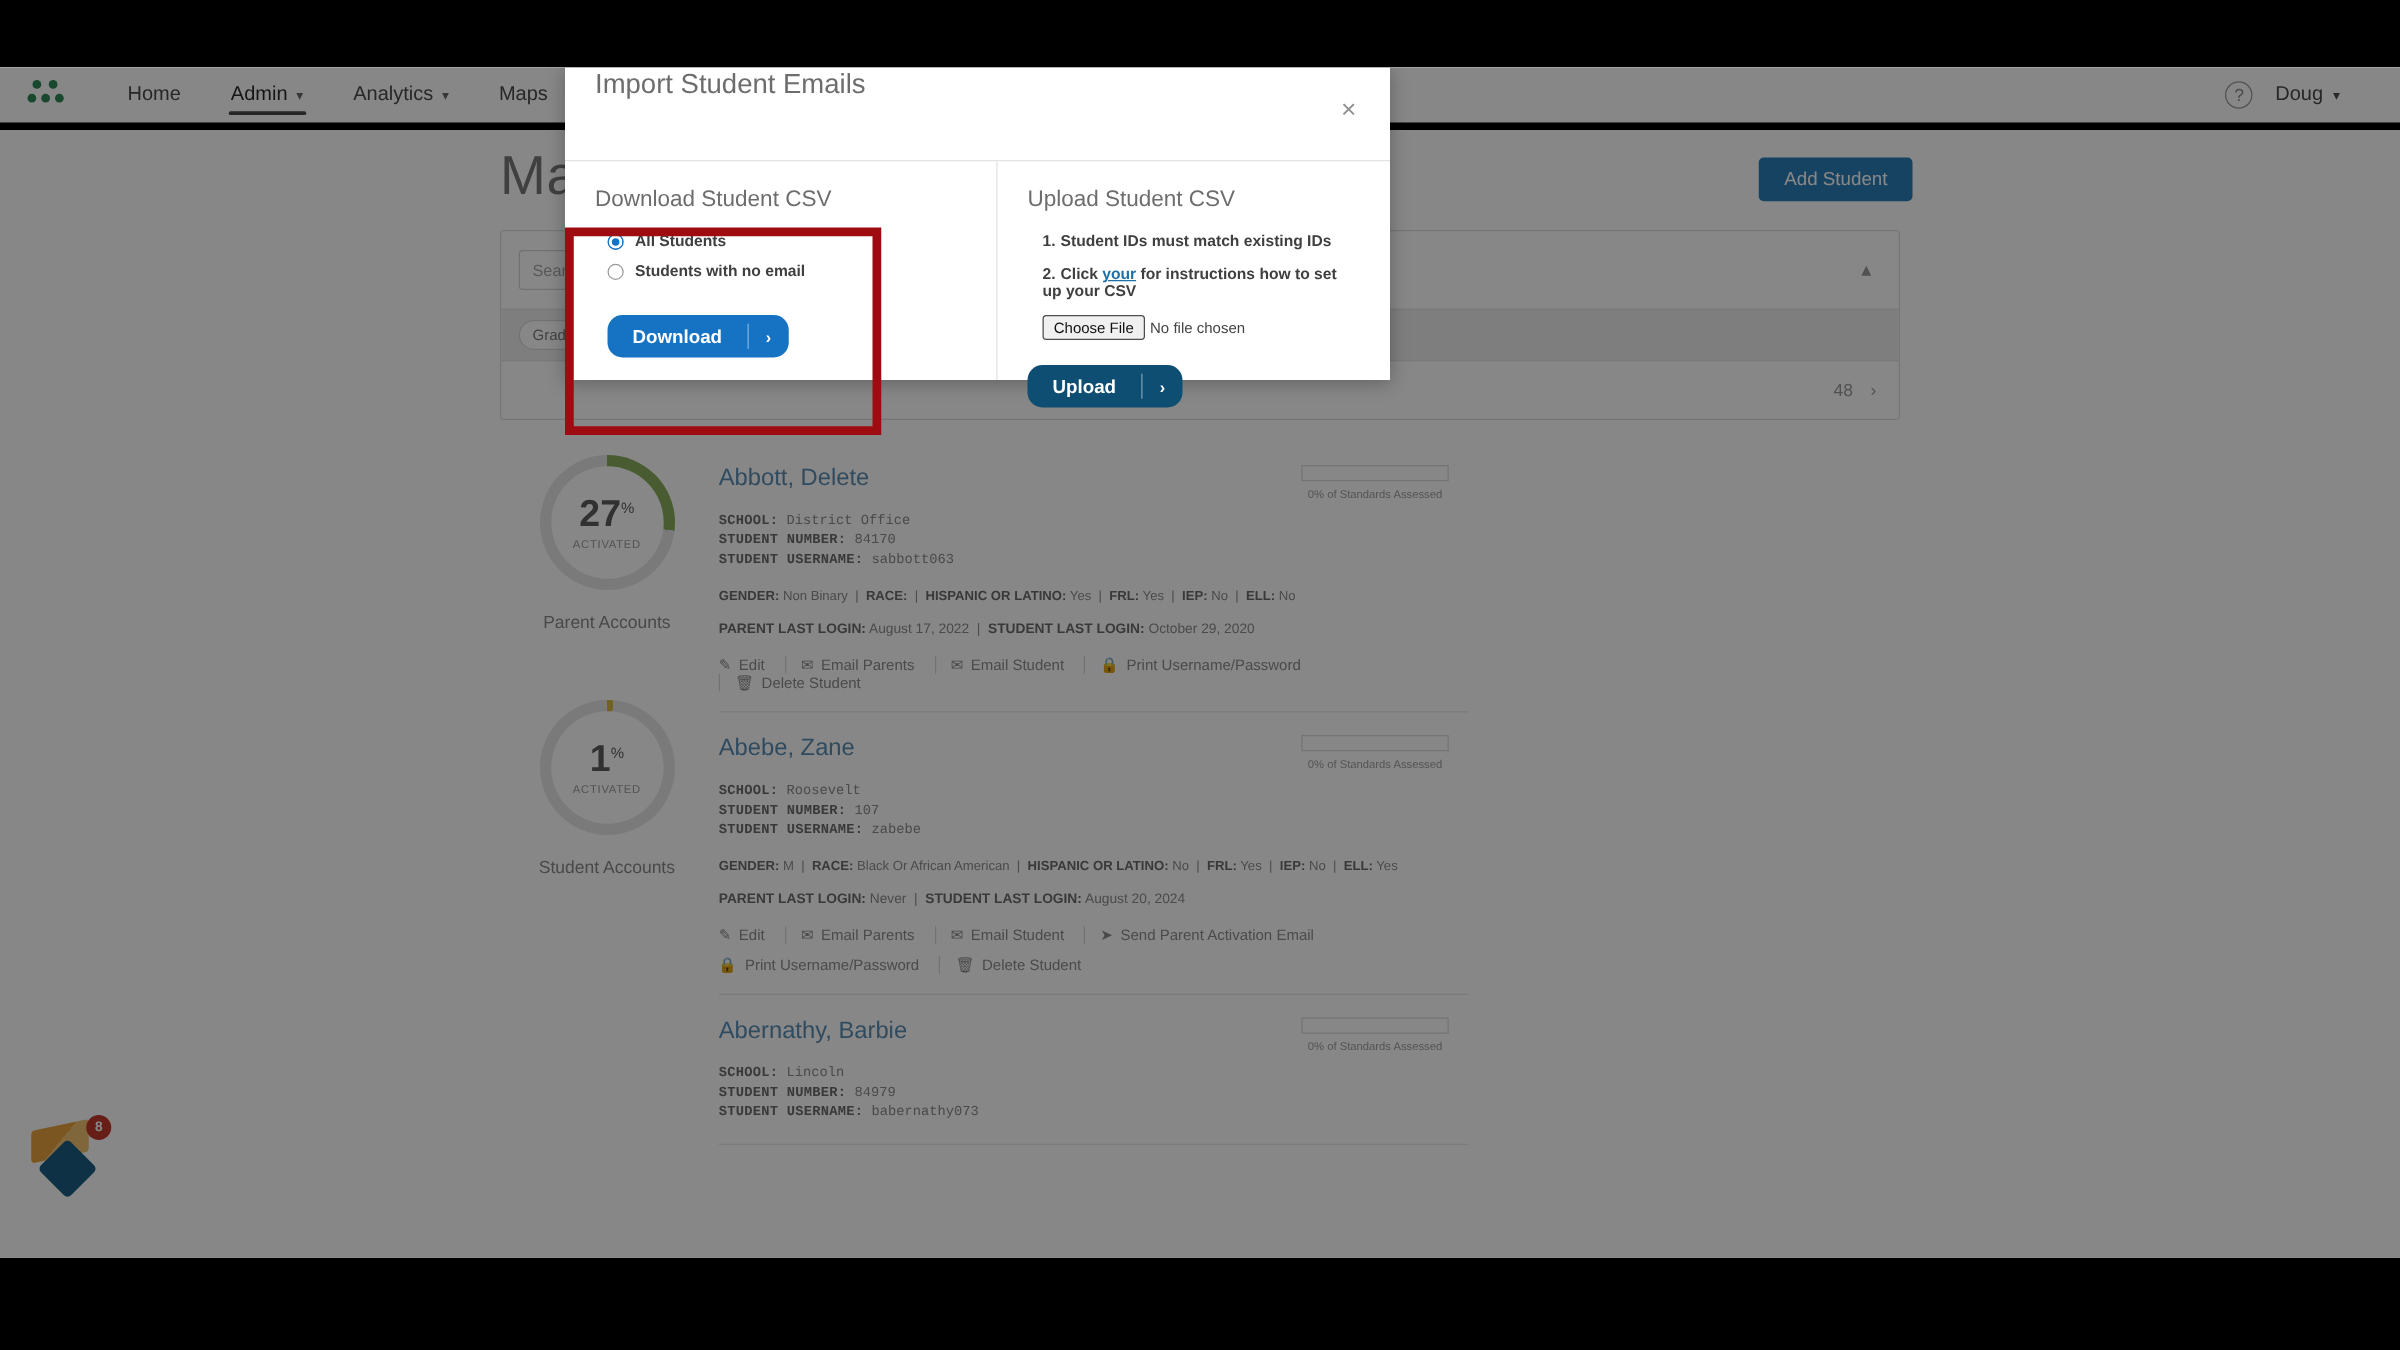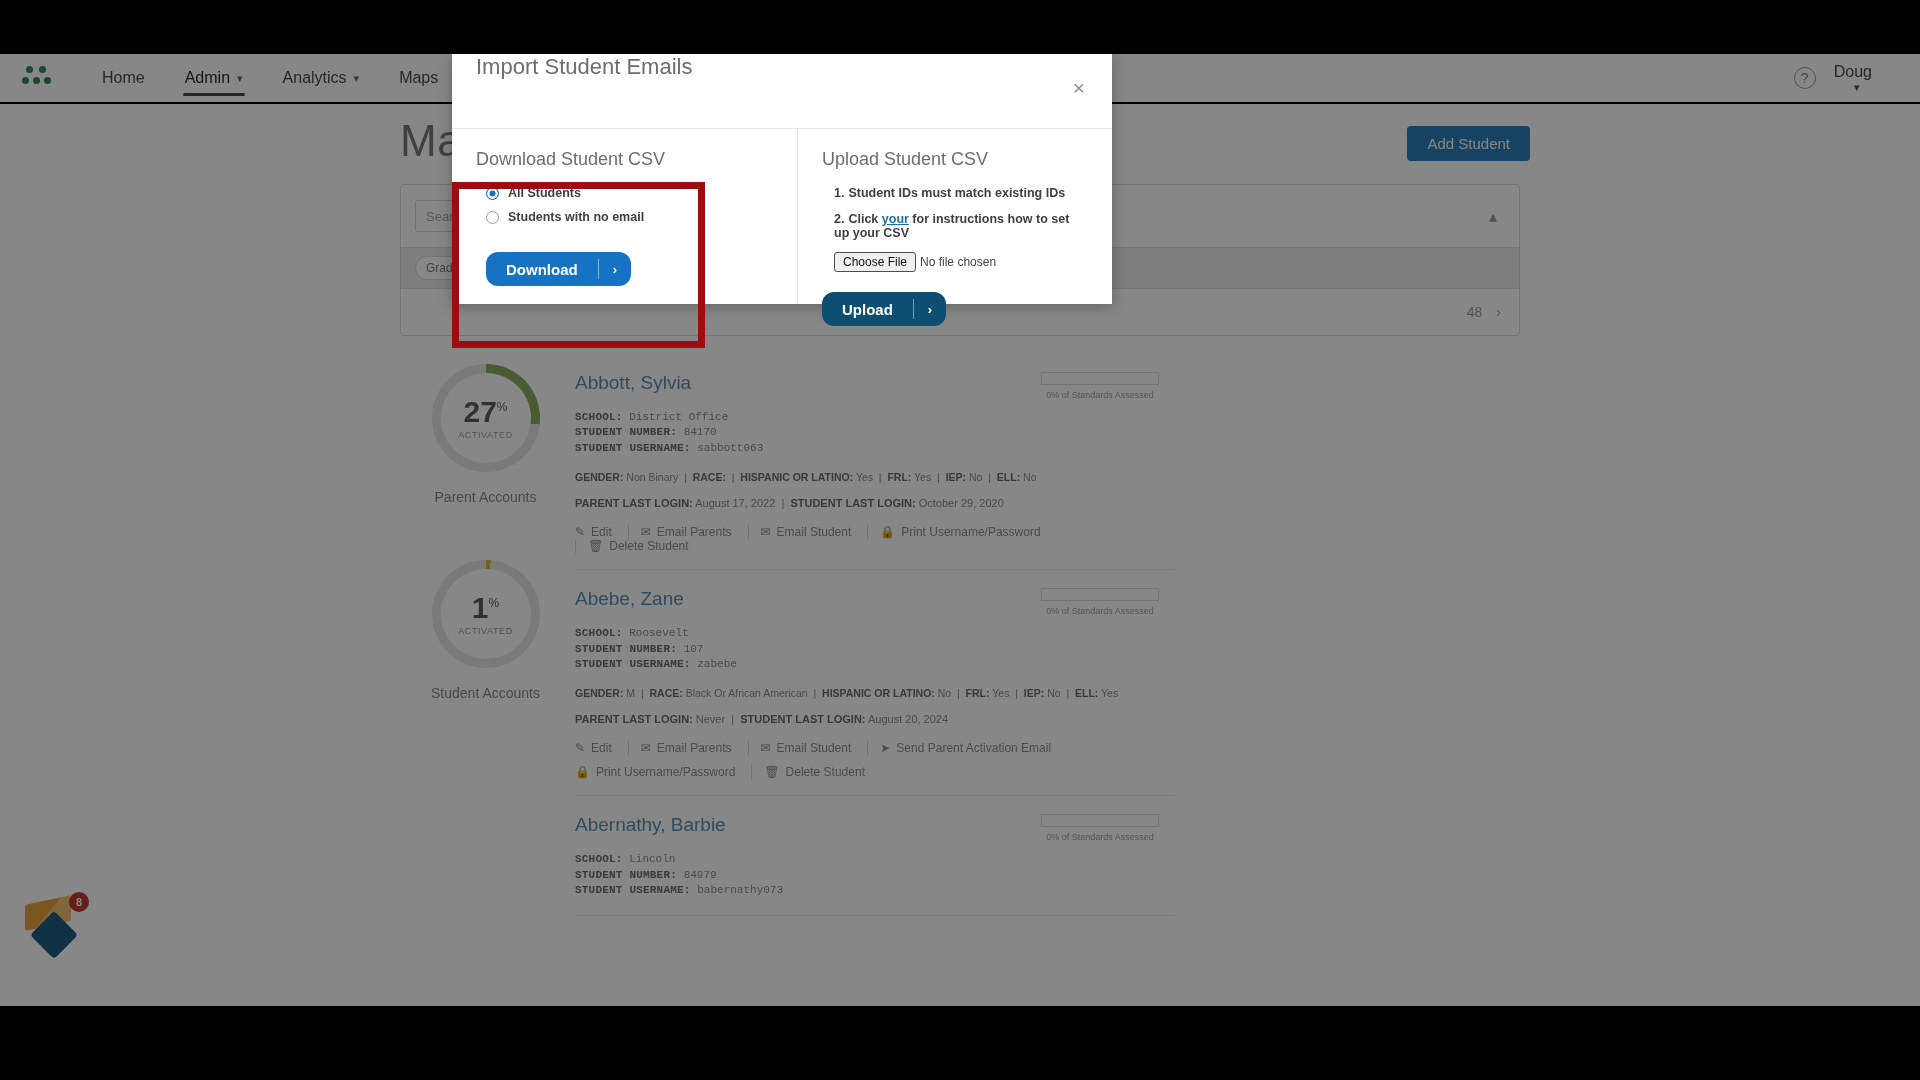--- a/index.html
+++ b/index.html
@@ -12,21 +12,21 @@
   #viewport {
     position: absolute; left: 0; top: 54px; width: 1920px; height: 952px;
     background: #ffffff; overflow: hidden;
   }
 
   
   #page { position: absolute; inset: 0; background: #fff; }
 
   .navbar {
     position: absolute; left: 0; top: 0; width: 1920px; height: 50px;
-    background: #ffffff; border-bottom: 2px solid #000000;
+    background: #ffffff; border-bottom: 6px solid #000000;
     display: flex; align-items: center; padding: 0 22px;
   }
   .logo { width: 30px; height: 26px; position: relative; margin-right: 30px; }
   .logo i {
     position: absolute; width: 7px; height: 7px; border-radius: 50%;
     background: #2e8b57; display: block;
   }
   .logo i:nth-child(1){ left: 4px;  top: 1px; }
   .logo i:nth-child(2){ left: 17px; top: 1px; }
   .logo i:nth-child(3){ left: 0px;  top: 12px;}
@@ -43,21 +43,21 @@
   .nav-item.active { color: #2b2b2b; }
   .nav-item.active::after {
     content: ""; position: absolute; left: 18px; right: 18px; bottom: 6px;
     height: 3px; background: #4a4a4a; border-radius: 2px;
   }
   .nav-right { margin-left: auto; display: flex; align-items: center; gap: 18px; padding-right: 26px; }
   .help-circle {
     width: 22px; height: 22px; border-radius: 50%; border: 1.6px solid #9a9a9a;
     color: #8a8a8a; font-size: 14px; display: flex; align-items: center; justify-content: center;
   }
-  .user-menu { display: flex; align-items: center; font-size: 16px; color: #4a4a4a; flex-direction: column; }
+  .user-menu { display: flex; align-items: center; font-size: 16px; color: #4a4a4a; }
   .user-menu .caret { margin-left: 8px; font-size: 11px; }
 
   .page-title {
     position: absolute; left: 400px; top: 62px;
     font-size: 44px; color: #7a7a7a; font-weight: 400; letter-spacing: .5px;
   }
   .add-student-btn {
     position: absolute; right: 390px; top: 72px;
     background: #2b7fb8; color: #fff; font-size: 15px;
     padding: 9px 20px; border-radius: 4px;
@@ -292,21 +292,21 @@
         </div>
       </div>
 
       <div class="student-list">
 
         <div class="student-card">
           <div class="std-bar">
             <div class="bar"></div>
             <div class="cap">0% of Standards Assessed</div>
           </div>
-          <div class="student-name">Abbott, Sylvia</div>
+          <div class="student-name">Abbott, Delete</div>
           <div class="kv">
             <b>SCHOOL:</b> <span>District Office</span>
           </div>
           <div class="kv">
             <b>STUDENT NUMBER:</b> <span>84170</span>
           </div>
           <div class="kv">
             <b>STUDENT USERNAME:</b> <span>sabbott063</span>
           </div>
           <div class="demo-row">

